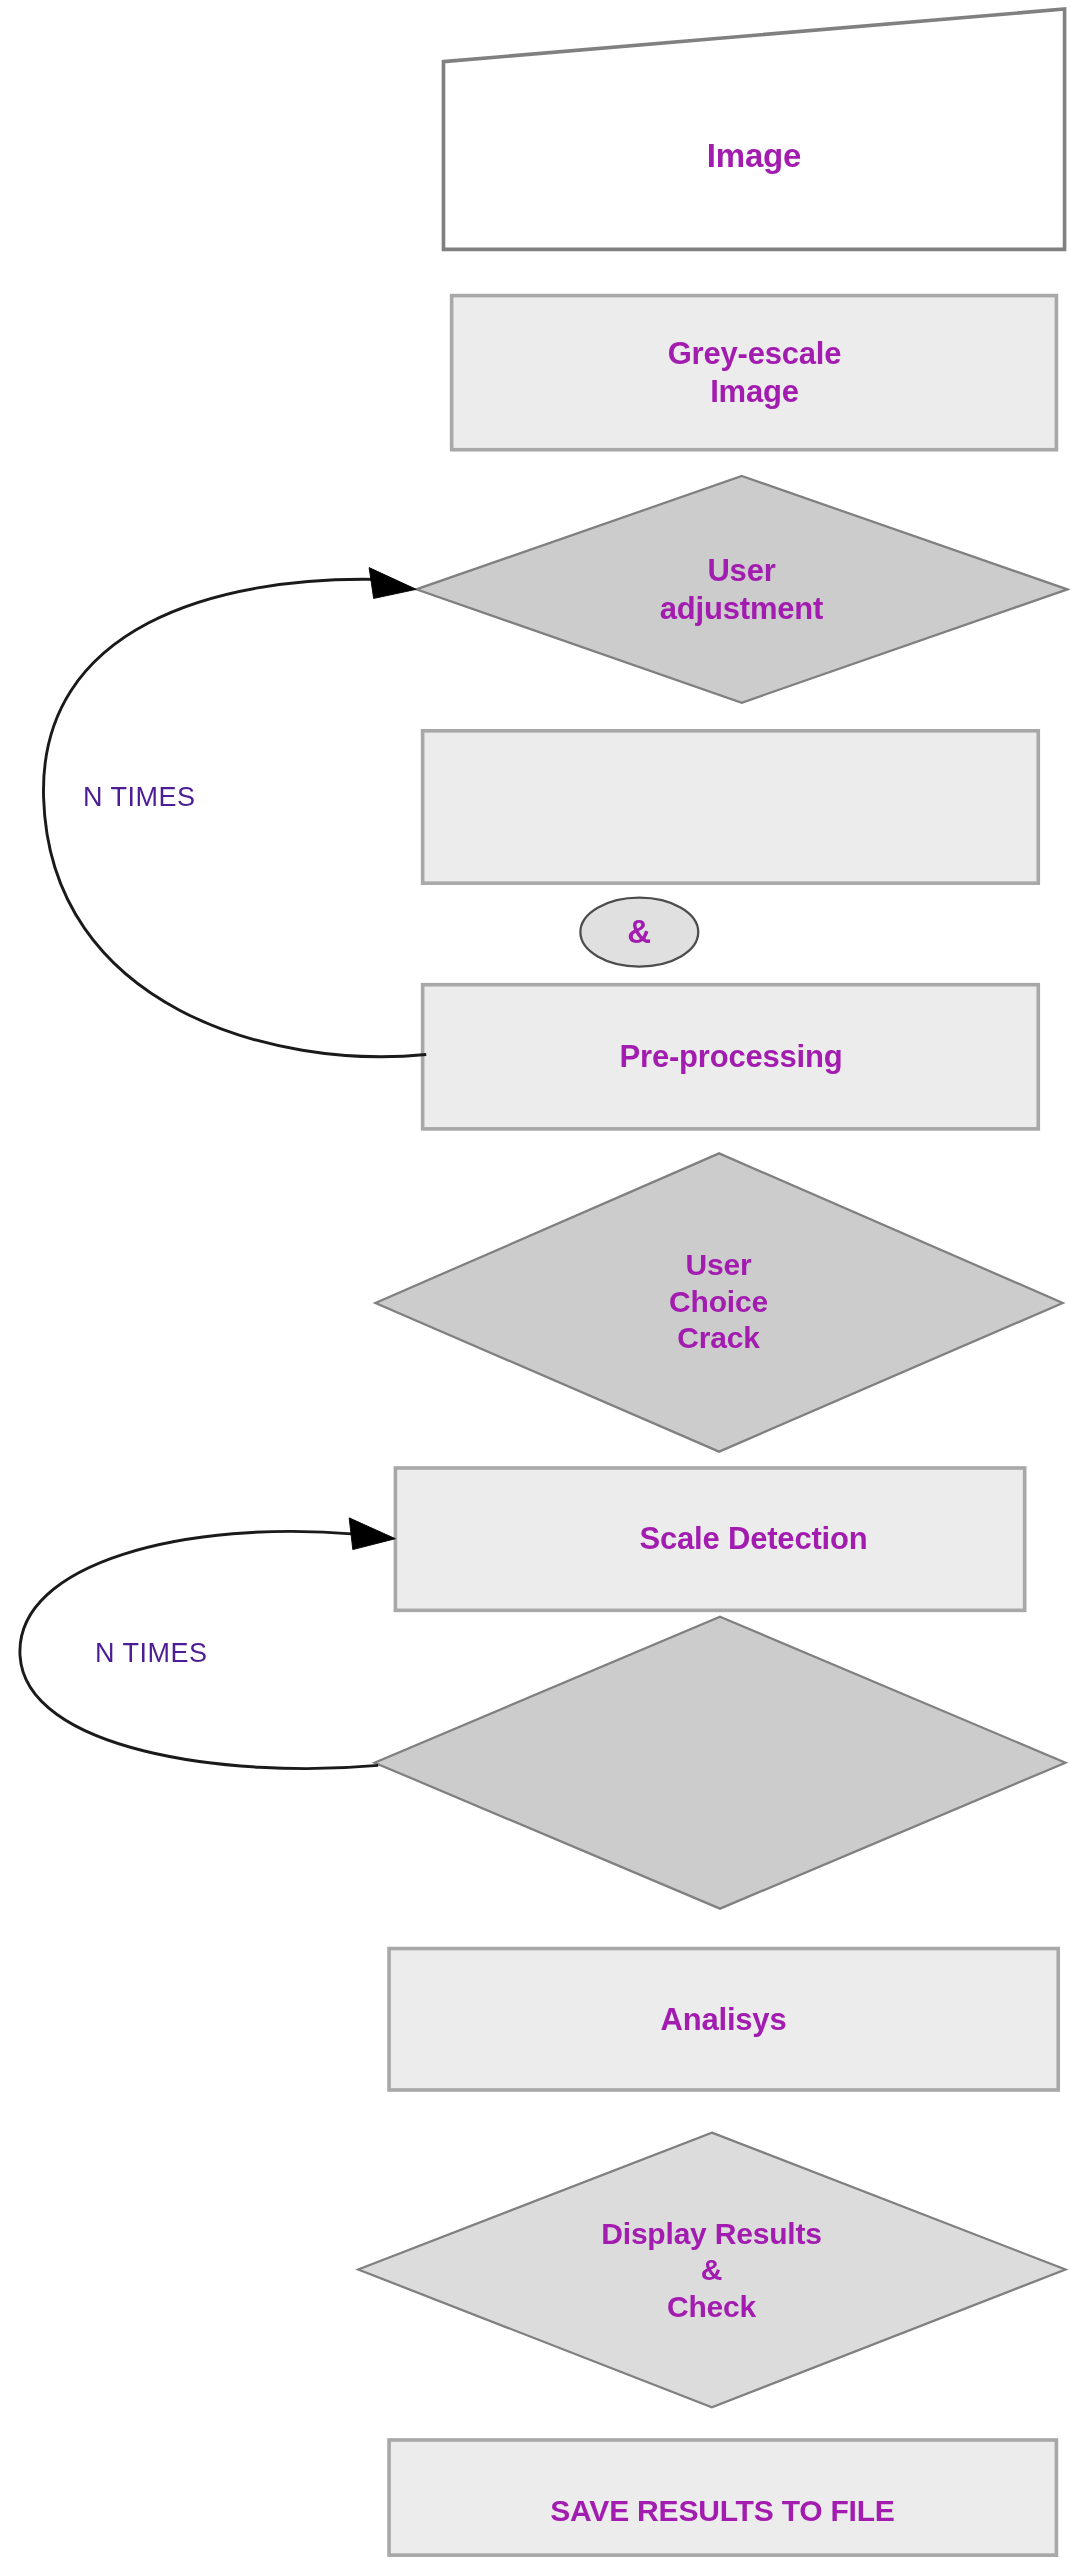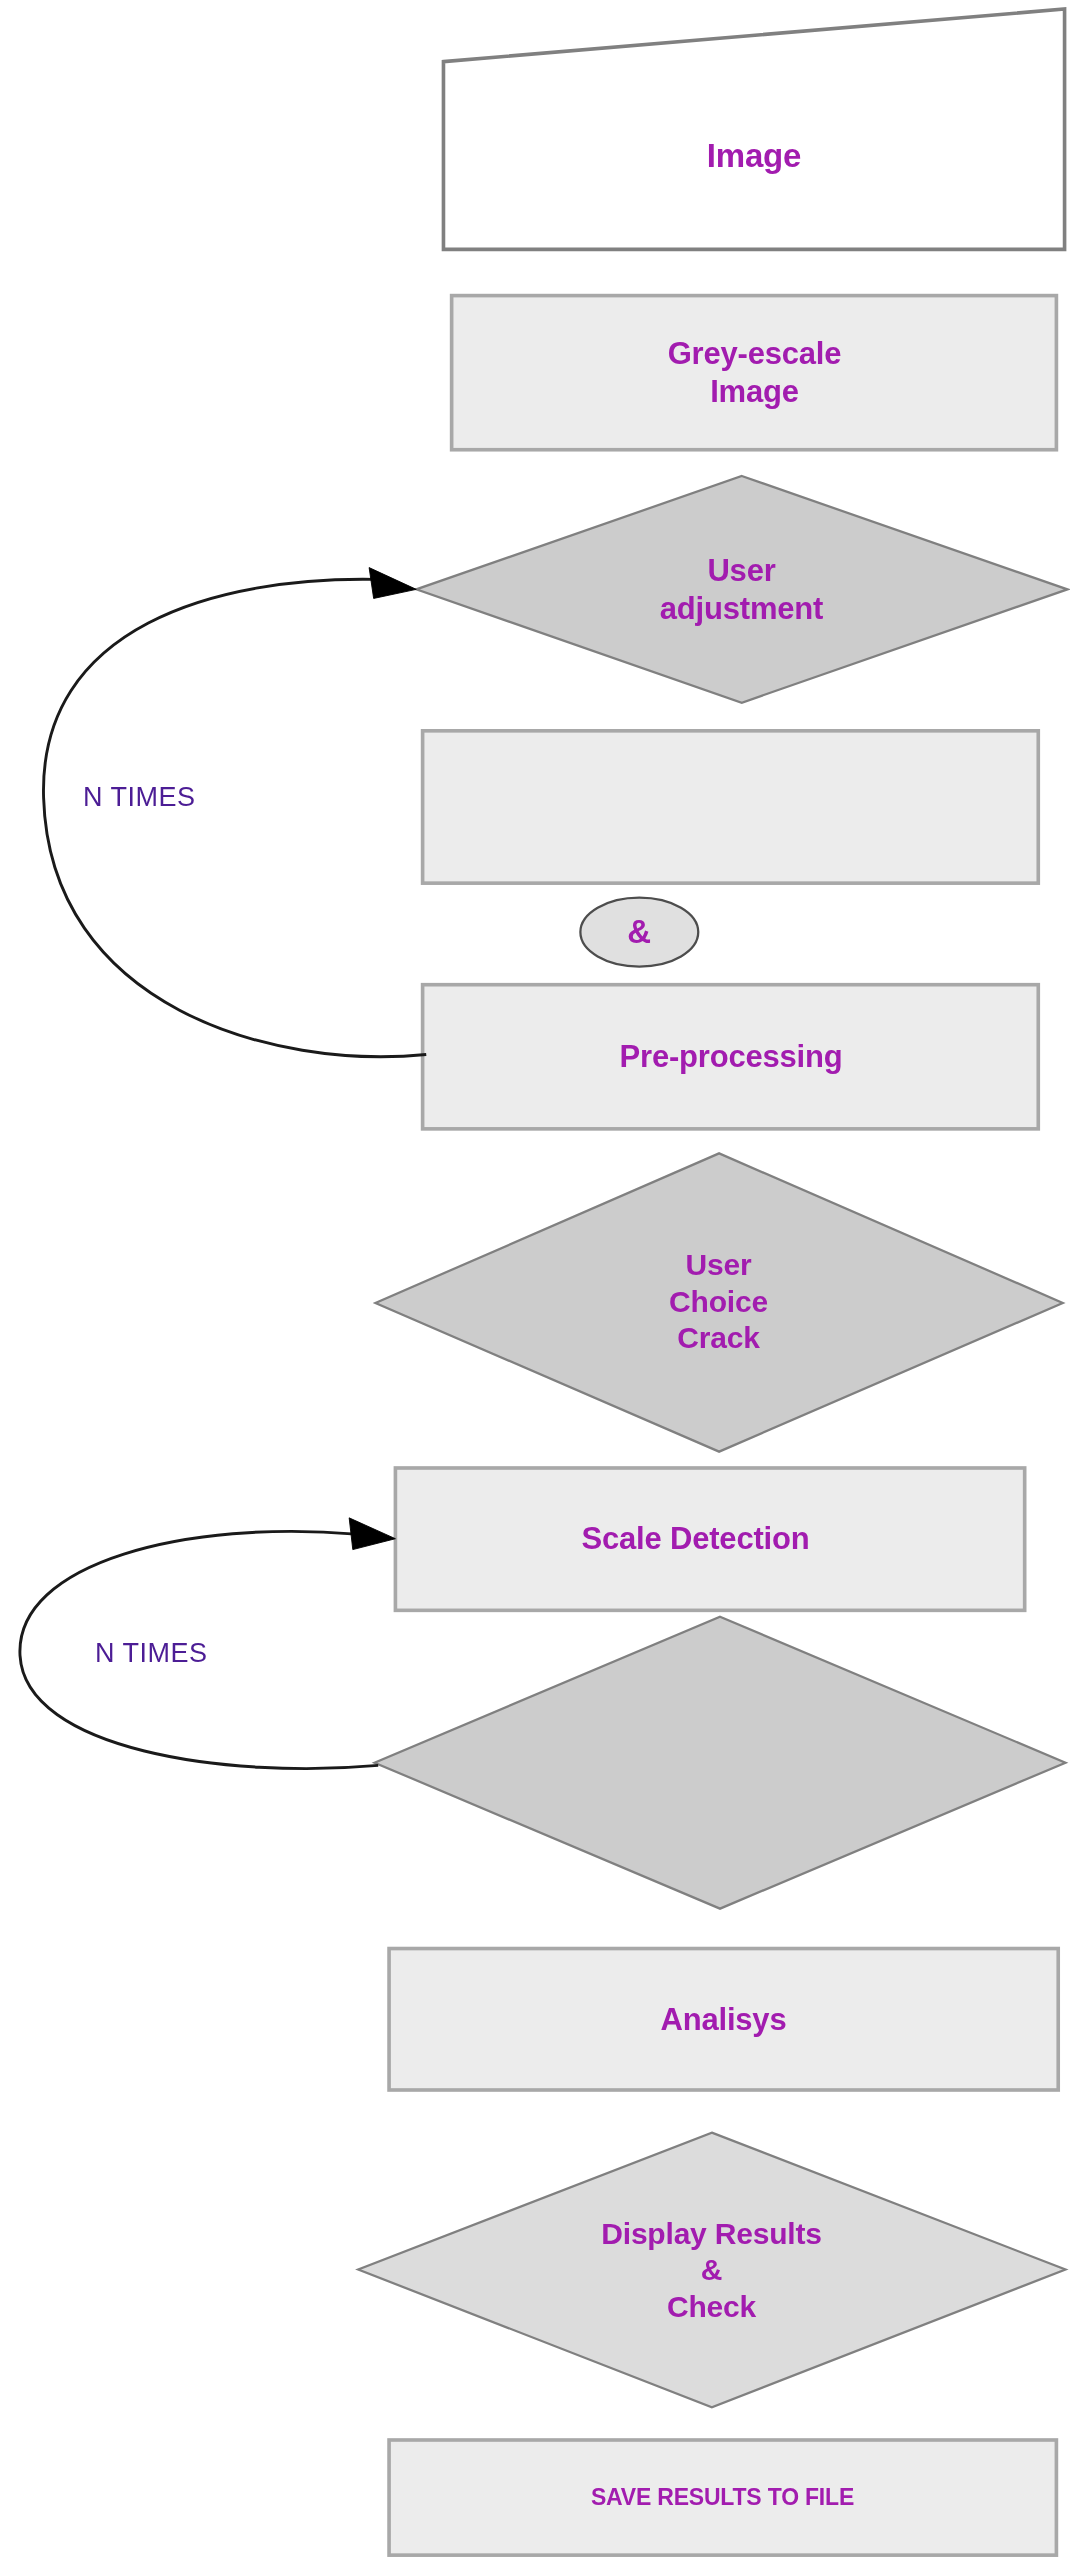--- a/index.html
+++ b/index.html
@@ -36,21 +36,21 @@
     letter-spacing: -0.2px;
   }
   .loop-label {
     position: absolute;
     color: #4c1d95;
     font-weight: normal;
     font-size: 27px;
     letter-spacing: 0.5px;
     white-space: nowrap;
   }
-  .sz-32 { font-size: 23px; }
+  .sz-32 { font-size: 30px; margin-top: 14px; }
   .sz-33 { font-size: 30px; }
   .sz-34 { font-size: 31px; }
   .sz-36 { font-size: 33px; }
 </style>
 </head>
 <body>
 
 <div id="flowchart-root">
 
   <svg id="flow-svg" viewBox="0 0 1181 2841" xmlns="http://www.w3.org/2000/svg">
@@ -96,21 +96,21 @@
 
 
   <div class="node-label sz-36" style="left:580px; top:898px; width:118px; height:69px;">&amp;</div>
 
   <div class="node-label sz-34" style="left:423px; top:985px; width:616px; height:144px;">Pre-processing</div>
 
   <div class="node-label sz-33" style="left:375px; top:1153px; width:687px; height:298px;">User
 Choice
 Crack</div>
 
-  <div class="node-label sz-34" style="left:381px; top:1468px; width:629px; height:142px;">Scale Detection</div>
+  <div class="node-label sz-34" style="left:398px; top:1468px; width:629px; height:142px;padding-left:41px;">Scale Detection</div>
 
 
   <div class="node-label sz-34" style="left:389px; top:1949px; width:669px; height:141px;">Analisys</div>
 
   <div class="node-label sz-33" style="left:358px; top:2133px; width:707px; height:275px;">Display Results
 &amp;
 Check</div>
 
   <div class="node-label sz-32" style="left:389px; top:2440px; width:667px; height:115px;">SAVE RESULTS TO FILE</div>
 

